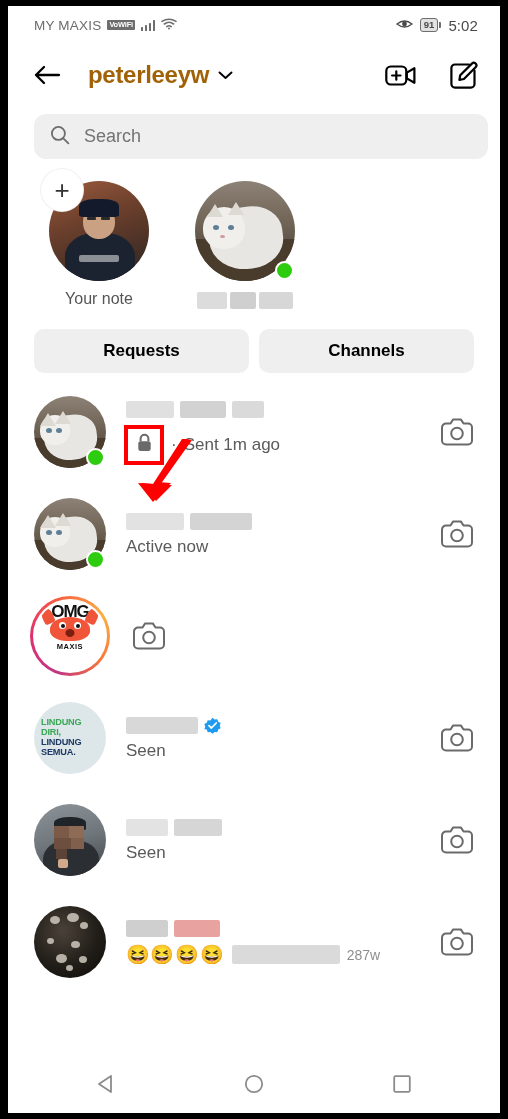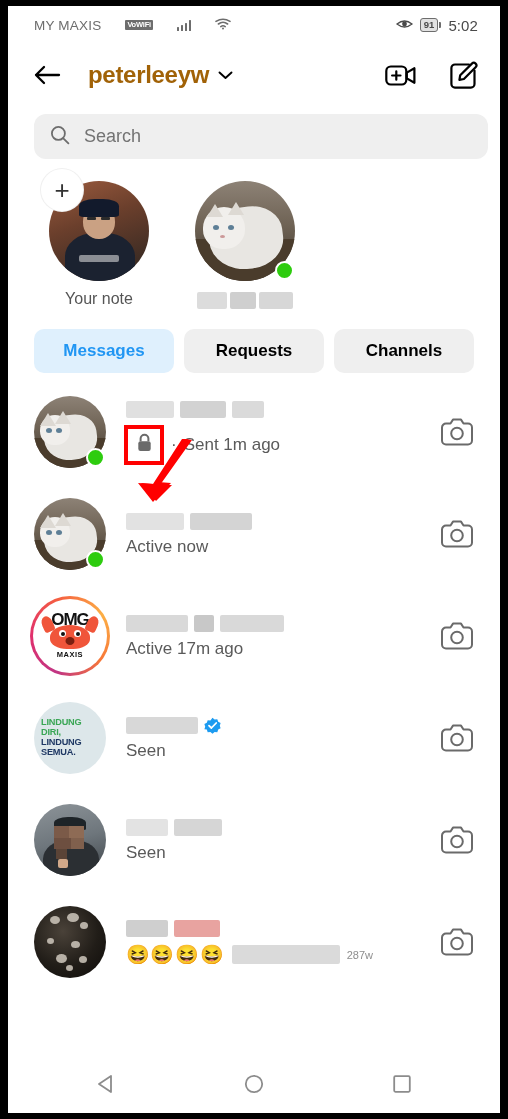--- a/index.html
+++ b/index.html
@@ -22,21 +22,21 @@
     overflow: hidden;
   }
 
   
   .statusbar {
     height: 38px;
     display: flex; align-items: center;
     padding: 0 22px 0 26px;
     font-size: 13px; color: #6d6d6d;
   }
-  .sb-left { display: flex; align-items: center; gap: 24px; }
+  .sb-left { display: flex; align-items: center; gap: 6px; }
   .sb-right { margin-left: auto; display: flex; align-items: center; gap: 7px; }
   .carrier { font-size: 13.5px; letter-spacing: .2px; color: #6d6d6d; }
   .vowifi {
     background: #6d6d6d; color: #fff;
     font-size: 7.5px; font-weight: bold;
     padding: 1px 2px; border-radius: 1px;
     letter-spacing: -.2px; line-height: 1.15;
   }
   .bars { display: flex; align-items: flex-end; gap: 1.5px; height: 12px; }
   .bars i { display: block; width: 2.5px; background: #6d6d6d; border-radius: .5px; }
@@ -125,21 +125,21 @@
   .ring .av { width: 100%; height: 100%; }
   .online-dot {
     position: absolute; right: 1px; bottom: 1px;
     width: 19px; height: 19px; border-radius: 50%;
     background: #2ecc0f; border: 2.5px solid #fff;
   }
   .tmeta { flex: 1; min-width: 0; display: flex; flex-direction: column; gap: 5px; }
   .trow1 { display: flex; align-items: center; gap: 6px; height: 20px; }
   .trow2 { display: flex; align-items: center; gap: 7px; }
   .tsub { font-size: 17px; color: #5a5a5a; }
-  .ttime { font-size: 11px; color: #8e8e8e; }
+  .ttime { font-size: 14px; color: #8e8e8e; }
   .verified {
     width: 17px; height: 17px; flex: 0 0 17px;
     display:flex; align-items:center; justify-content:center;
   }
   .cam { width: 40px; flex: 0 0 40px; display: flex; justify-content: flex-end; cursor: pointer;}
   .emojis { font-size: 19px; letter-spacing: 1px; }
 
   
   .lock-box {
     position: relative;
@@ -191,21 +191,21 @@
   .lindung {
     background: #dde7ea; display: flex; flex-direction: column;
     justify-content: center; padding-left: 7px;
     font-size: 9.2px; font-weight: bold; line-height: 1.08; letter-spacing: -.2px;
   }
   .lg { color: #3aa655; } .ld { color: #1f3864; }
   .crab-inner {
     background: #ffffff; display: flex; flex-direction: column;
     align-items: center; justify-content: center; position: relative;
   }
-  .omg { font-size: 17px; font-weight: bold; color: #111; letter-spacing: -1px; line-height: 1; margin-top: 10px;}
+  .omg { font-size: 17px; font-weight: bold; color: #111; letter-spacing: -1px; line-height: 1; margin-top: 2px;}
   .crab-body {
     width: 40px; height: 24px; background: #f0553a; border-radius: 50% 50% 42% 42%;
     position: relative; margin-top: -3px;
   }
   .crab-claw {
     position: absolute; top: -9px; width: 11px; height: 16px;
     background: #f0553a; border-radius: 50% 50% 20% 20%;
   }
   .crab-eye { position: absolute; top: 5px; width: 7px; height: 7px; background: #fff; border-radius: 50%; }
   .crab-eye i { position: absolute; left: 1.5px; top: 1.5px; width: 4px; height: 4px; background: #111; border-radius: 50%; }
@@ -333,21 +333,20 @@
         <div class="blur-name">
           <span class="blur-bar" style="width:30px;background:#dcdcdc"></span>
           <span class="blur-bar" style="width:26px;background:#cfcfcf"></span>
           <span class="blur-bar" style="width:34px;background:#d7d7d7"></span>
         </div>
       </div>
 
     </div>
 
     <div class="tabs">
-      <div class="tab active">Messages</div>
       <div class="tab">Requests</div>
       <div class="tab">Channels</div>
     </div>
 
     <div class="threads">
 
       <div class="thread">
         <div class="av-wrap">
           <div class="av">
             <div class="art cat-bg">
@@ -438,30 +437,20 @@
                         <i></i>
                       </span>
                     <span class="crab-mouth"></span>
                   </div>
                   <div class="crab-word">MAXIS</div>
                 </div>
               </div>
             </div>
           </div>
         </div>
-        <div class="tmeta">
-          <div class="trow1">
-            <span class="blur-bar" style="width:62px;background:#d9d9d9"></span>
-            <span class="blur-bar" style="width:20px;background:#c8c8c8"></span>
-            <span class="blur-bar" style="width:64px;background:#d9d9d9"></span>
-          </div>
-          <div class="trow2">
-            <span class="tsub">Active 17m ago</span>
-          </div>
-        </div>
         <div class="cam">
           <svg width="34" height="30" viewBox="0 0 34 30">
             <path d="M2 10.5 A4 4 0 0 1 6 6.5 H10.5 L13 2.6 H21 L23.5 6.5 H28 A4 4 0 0 1 32 10.5 V23.5 A4 4 0 0 1 28 27.5 H6 A4 4 0 0 1 2 23.5 Z" stroke="#6a6a6a" stroke-width="2" fill="none" stroke-linejoin="round"></path>
             <circle cx="17" cy="16.5" r="5.8" stroke="#6a6a6a" stroke-width="2" fill="none"></circle>
           </svg>
         </div>
       </div>
 
       <div class="thread">
         <div class="av-wrap">

